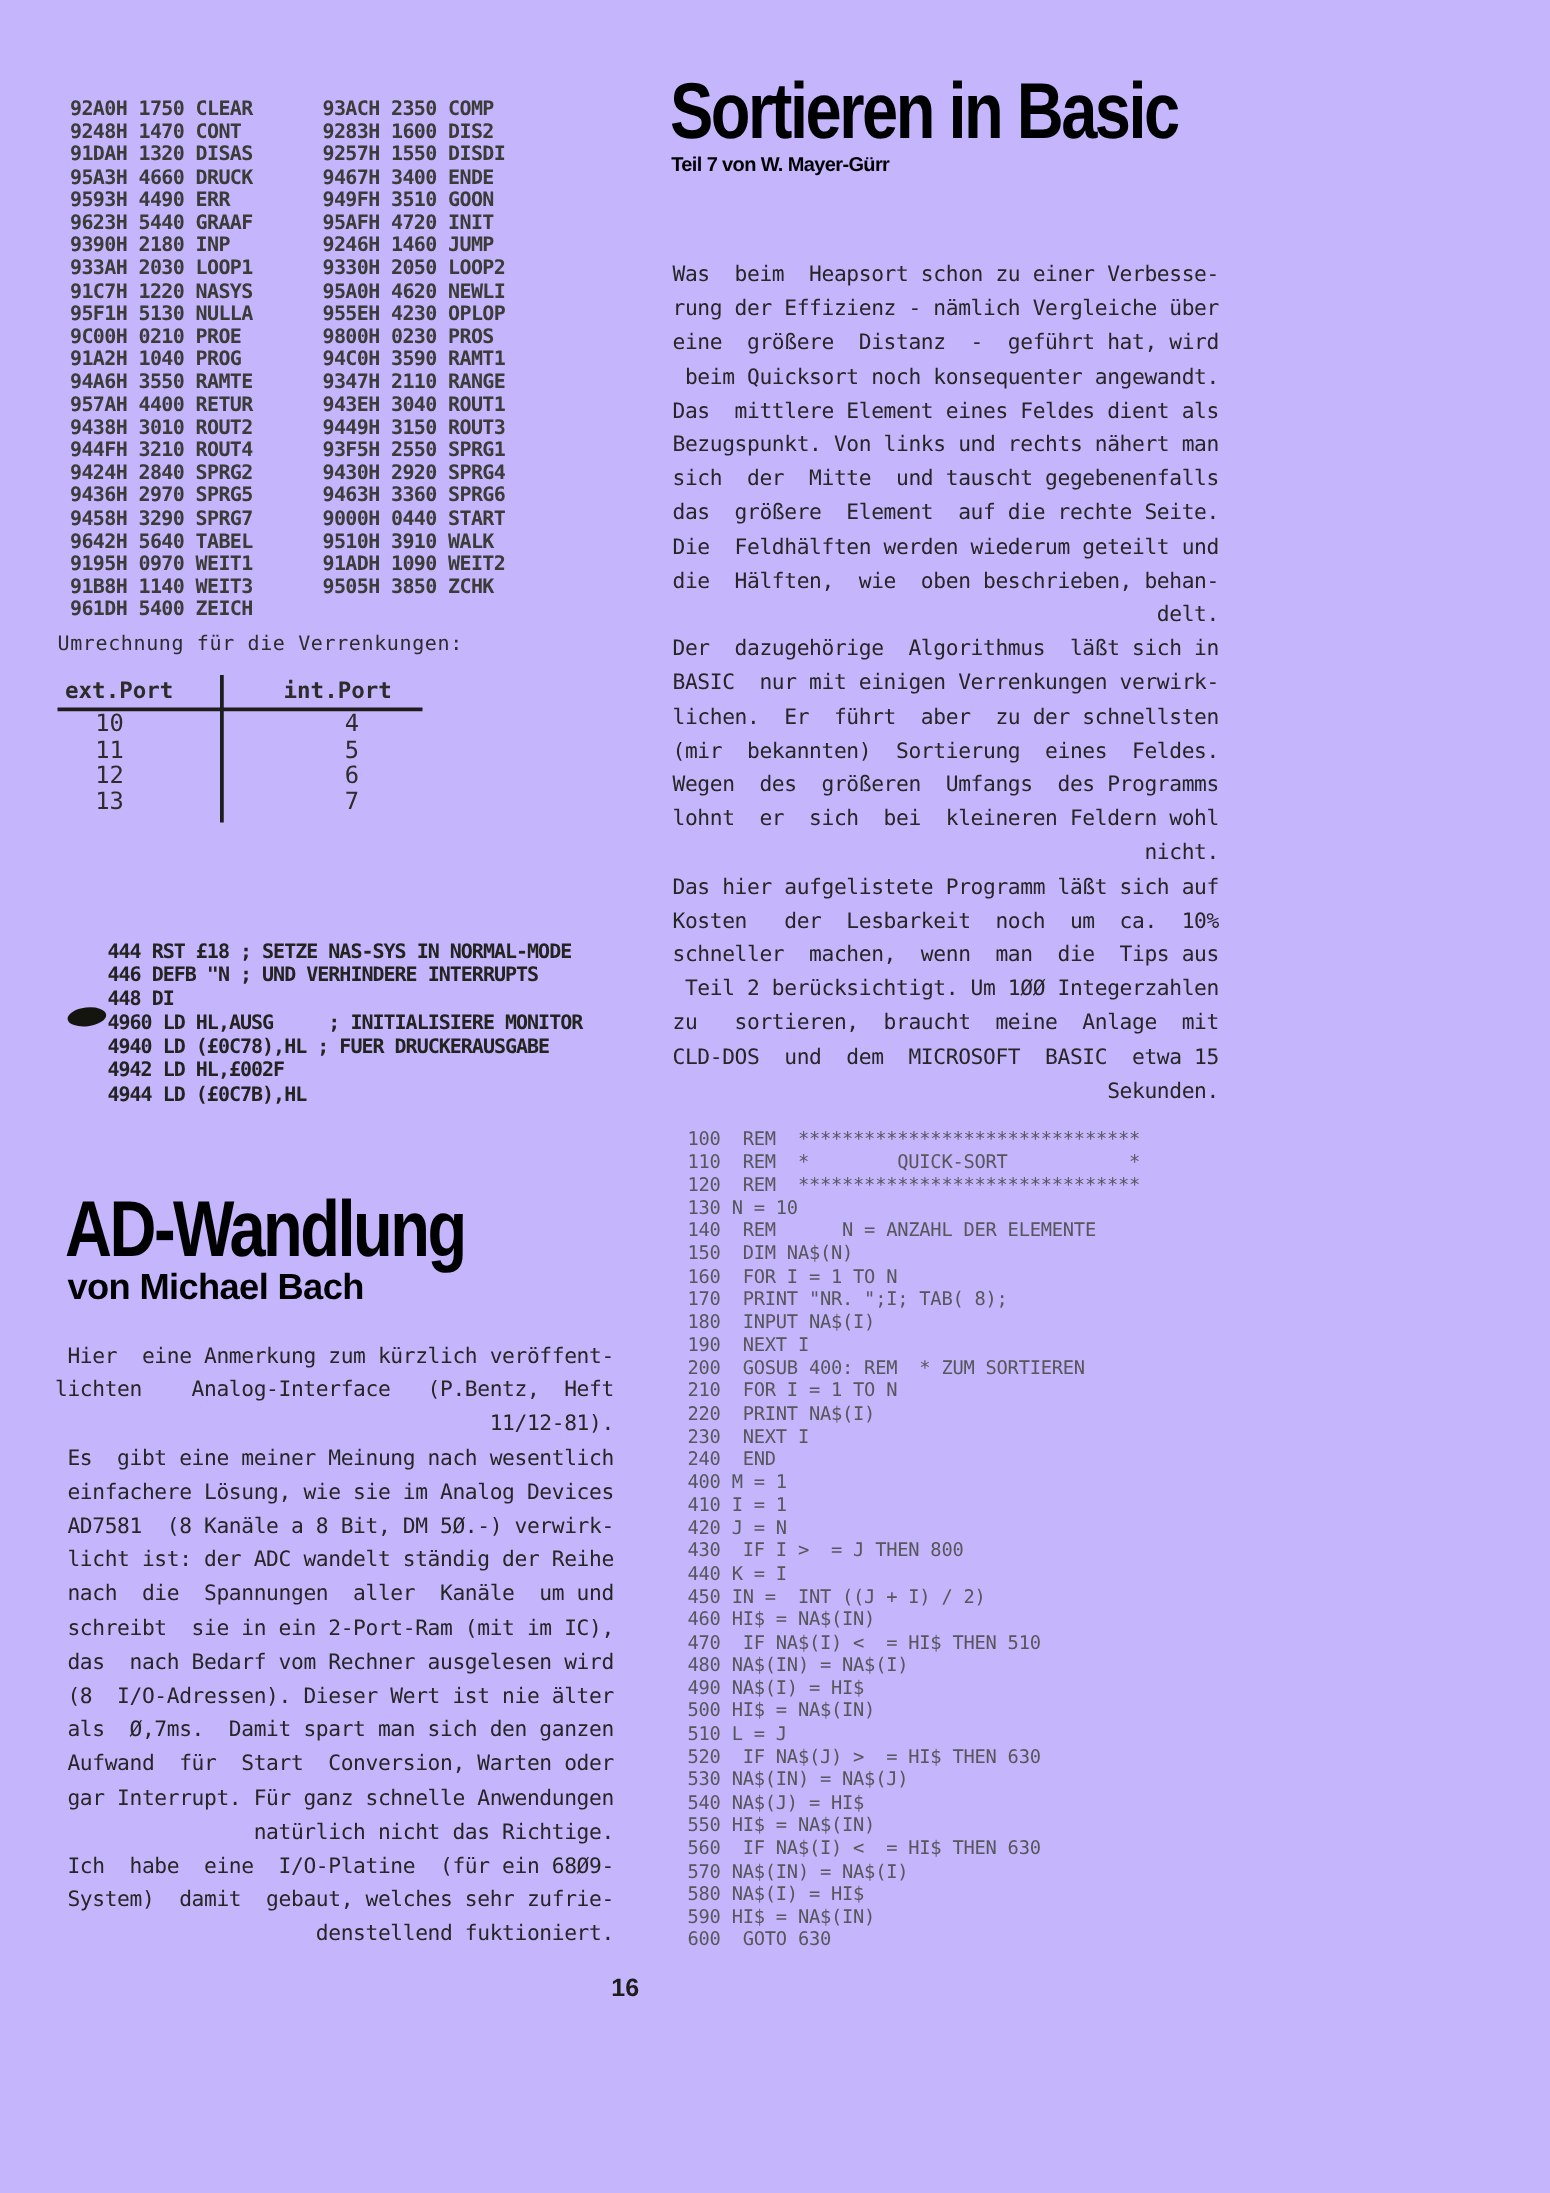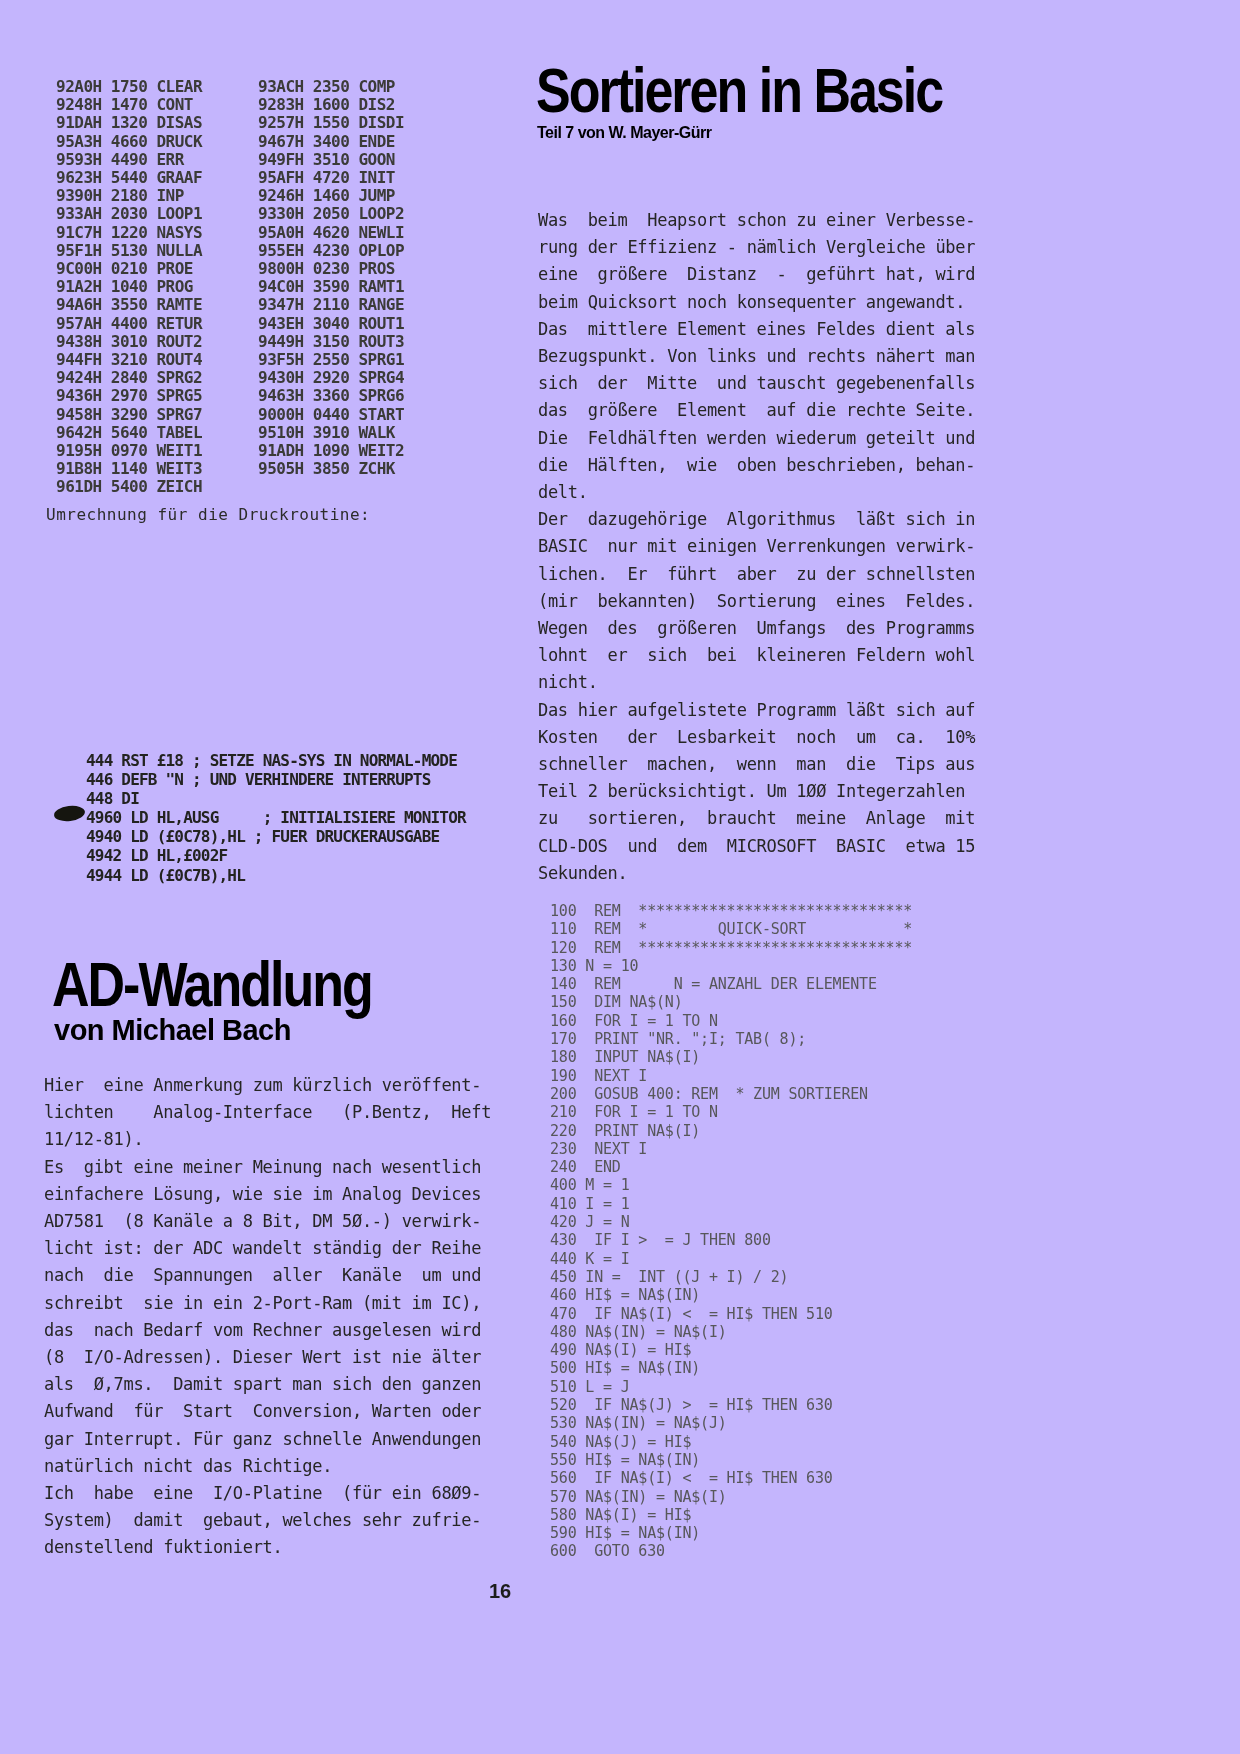--- a/index.html
+++ b/index.html
@@ -62,21 +62,21 @@
     position:absolute; margin:0; color:#000; white-space:nowrap;
     font-family:"Liberation Sans", sans-serif; font-weight:bold;
   }
   .by-right { left:537px; top:124px; font-size:16px; letter-spacing:-0.5px; }
   .by-left  { left:54px;  top:1014px; font-size:29px; letter-spacing:-0.5px; }
 
   
   .body-text {
     position:absolute;
     font: 17px/27.2px "DejaVu Sans Mono", monospace;
-    color:#262624; letter-spacing:-0.3px;
+    color:#262624; letter-spacing:-0.3px;text-align:right;
   }
   .body-right { left:538px; top:207px; }
   .body-left  { left:44px;  top:1072px; }
 
   
   .basic {
     position:absolute; left:550px; top:902px;
     font: 15px/18.3px "DejaVu Sans Mono", monospace;
     color:#57575a; letter-spacing:-0.2px;
   }
@@ -130,22 +130,39 @@
 943EH 3040 ROUT1
 9449H 3150 ROUT3
 93F5H 2550 SPRG1
 9430H 2920 SPRG4
 9463H 3360 SPRG6
 9000H 0440 START
 9510H 3910 WALK
 91ADH 1090 WEIT2
 9505H 3850 ZCHK</pre>
 
-  <div class="umrech">Umrechnung für die Druckroutine:</div>
-
+  <div class="umrech">Umrechnung für die Verrenkungen:</div>
+
+  <div class="port-table">
+    <div class="pt-head">
+      <span class="h1">ext.Port</span>
+      <span class="h2">int.Port</span>
+    </div>
+    <div class="pt-body">
+      <div class="pt-vline"></div>
+      <pre class="pt-col c1">10
+11
+12
+13</pre>
+      <pre class="pt-col c2">4
+5
+6
+7</pre>
+    </div>
+  </div>
 
   <pre class="asm">444 RST £18 ; SETZE NAS-SYS IN NORMAL-MODE
 446 DEFB "N ; UND VERHINDERE INTERRUPTS
 448 DI
 4960 LD HL,AUSG     ; INITIALISIERE MONITOR
 4940 LD (£0C78),HL ; FUER DRUCKERAUSGABE
 4942 LD HL,£002F
 4944 LD (£0C7B),HL</pre>
   <div class="ink-blot"></div>
 

